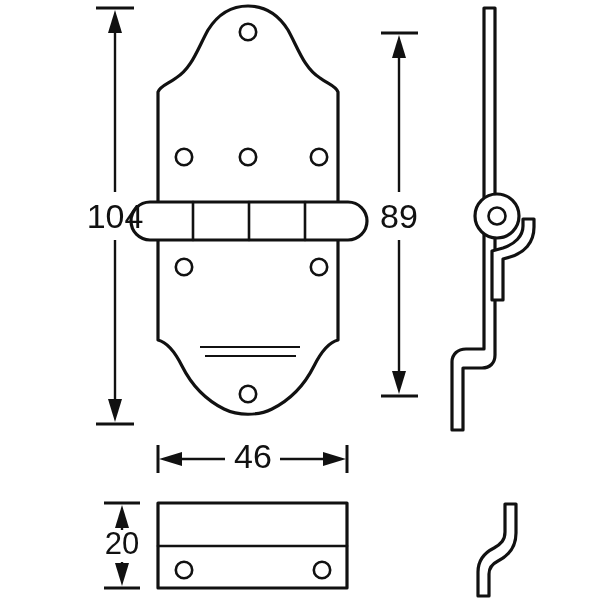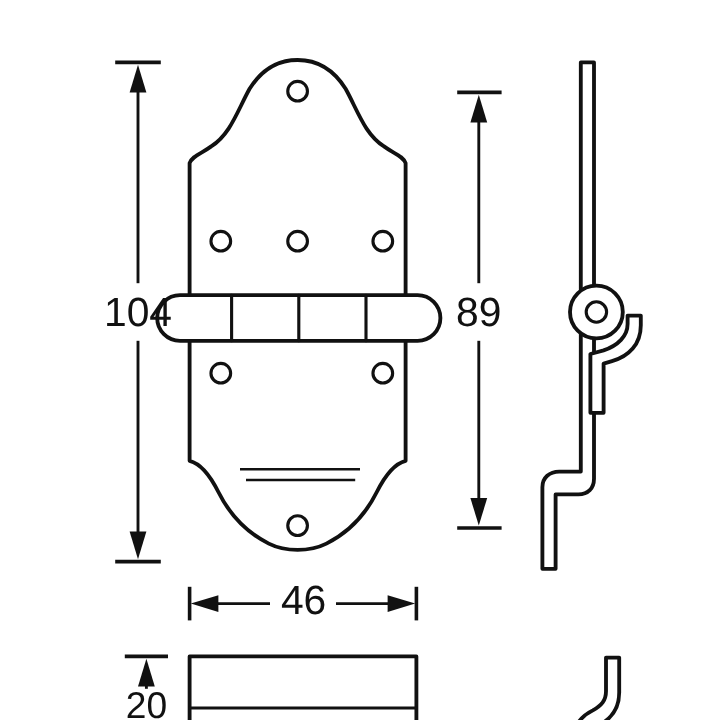--- a/index.html
+++ b/index.html
@@ -13,21 +13,20 @@
     font-family: "Liberation Sans", sans-serif;
     overflow: hidden;
     position: relative;
   }
   #drawing-root {
     position: absolute;
     left: 0;
     top: 0;
     width: 600px;
     height: 476px;
-    margin-top: 44px;
   }
   svg#tech-drawing {
     display: block;
     width: 600px;
     height: 600px;
     background: #ffffff;
   }
   .outline {
     fill: #ffffff;
     stroke: #111111;

